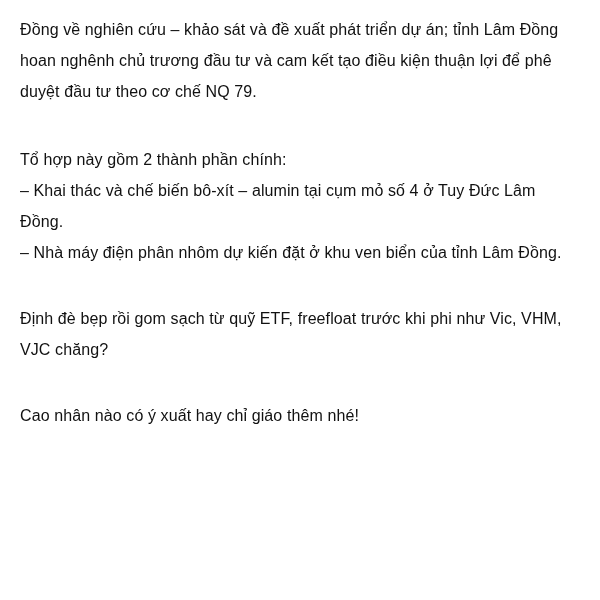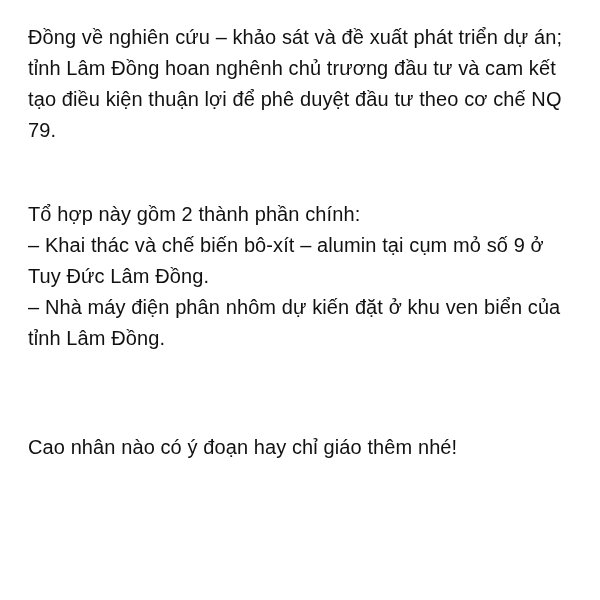--- a/index.html
+++ b/index.html
@@ -16,24 +16,24 @@
   #page {
     width: 600px;
     height: 600px;
     box-sizing: border-box;
     padding: 10px 14px 0 16px;
     background: #ffffff;
     position: relative;
   }
   .para {
     color: #111111;
-    font-size: 20px;
+    font-size: 16px;
     line-height: 31px;
     letter-spacing: 0.1px;
-    margin: 12px;
+    margin: 4px;
     white-space: pre-wrap;
     word-wrap: break-word;
   }
   .gap {
     height: 27px;
   }
   .gap-small {
     height: 2px;
   }
   .clip-bottom {
@@ -50,25 +50,26 @@
 <div id="page">
 
   <p class="para">Đồng về nghiên cứu – khảo sát và đề xuất phát triển dự án; tỉnh Lâm Đồng hoan nghênh chủ trương đầu tư và cam kết tạo điều kiện thuận lợi để phê duyệt đầu tư theo cơ chế NQ 79.</p>
 
   <div class="gap-small"></div>
 
 
   <div class="gap"></div>
 
   <p class="para">Tổ hợp này gồm 2 thành phần chính:
-– Khai thác và chế biến bô-xít – alumin tại cụm mỏ số 9 ở Tuy Đức Lâm Đồng.
+– Khai thác và chế biến bô-xít – alumin tại cụm mỏ số 4 ở Tuy Đức Lâm Đồng.
 – Nhà máy điện phân nhôm dự kiến đặt ở khu ven biển của tỉnh Lâm Đồng.</p>
 
   <div class="gap"></div>
 
+  <p class="para">Định đè bẹp rồi gom sạch từ quỹ ETF, freefloat trước khi phi như Vic, VHM, VJC chăng?</p>
 
   <div class="gap"></div>
 
-  <p class="para">Cao nhân nào có ý đoạn hay chỉ giáo thêm nhé!</p>
+  <p class="para">Cao nhân nào có ý xuất hay chỉ giáo thêm nhé!</p>
 
   <div class="clip-bottom"></div>
 
 </div>
 
 </body></html>

